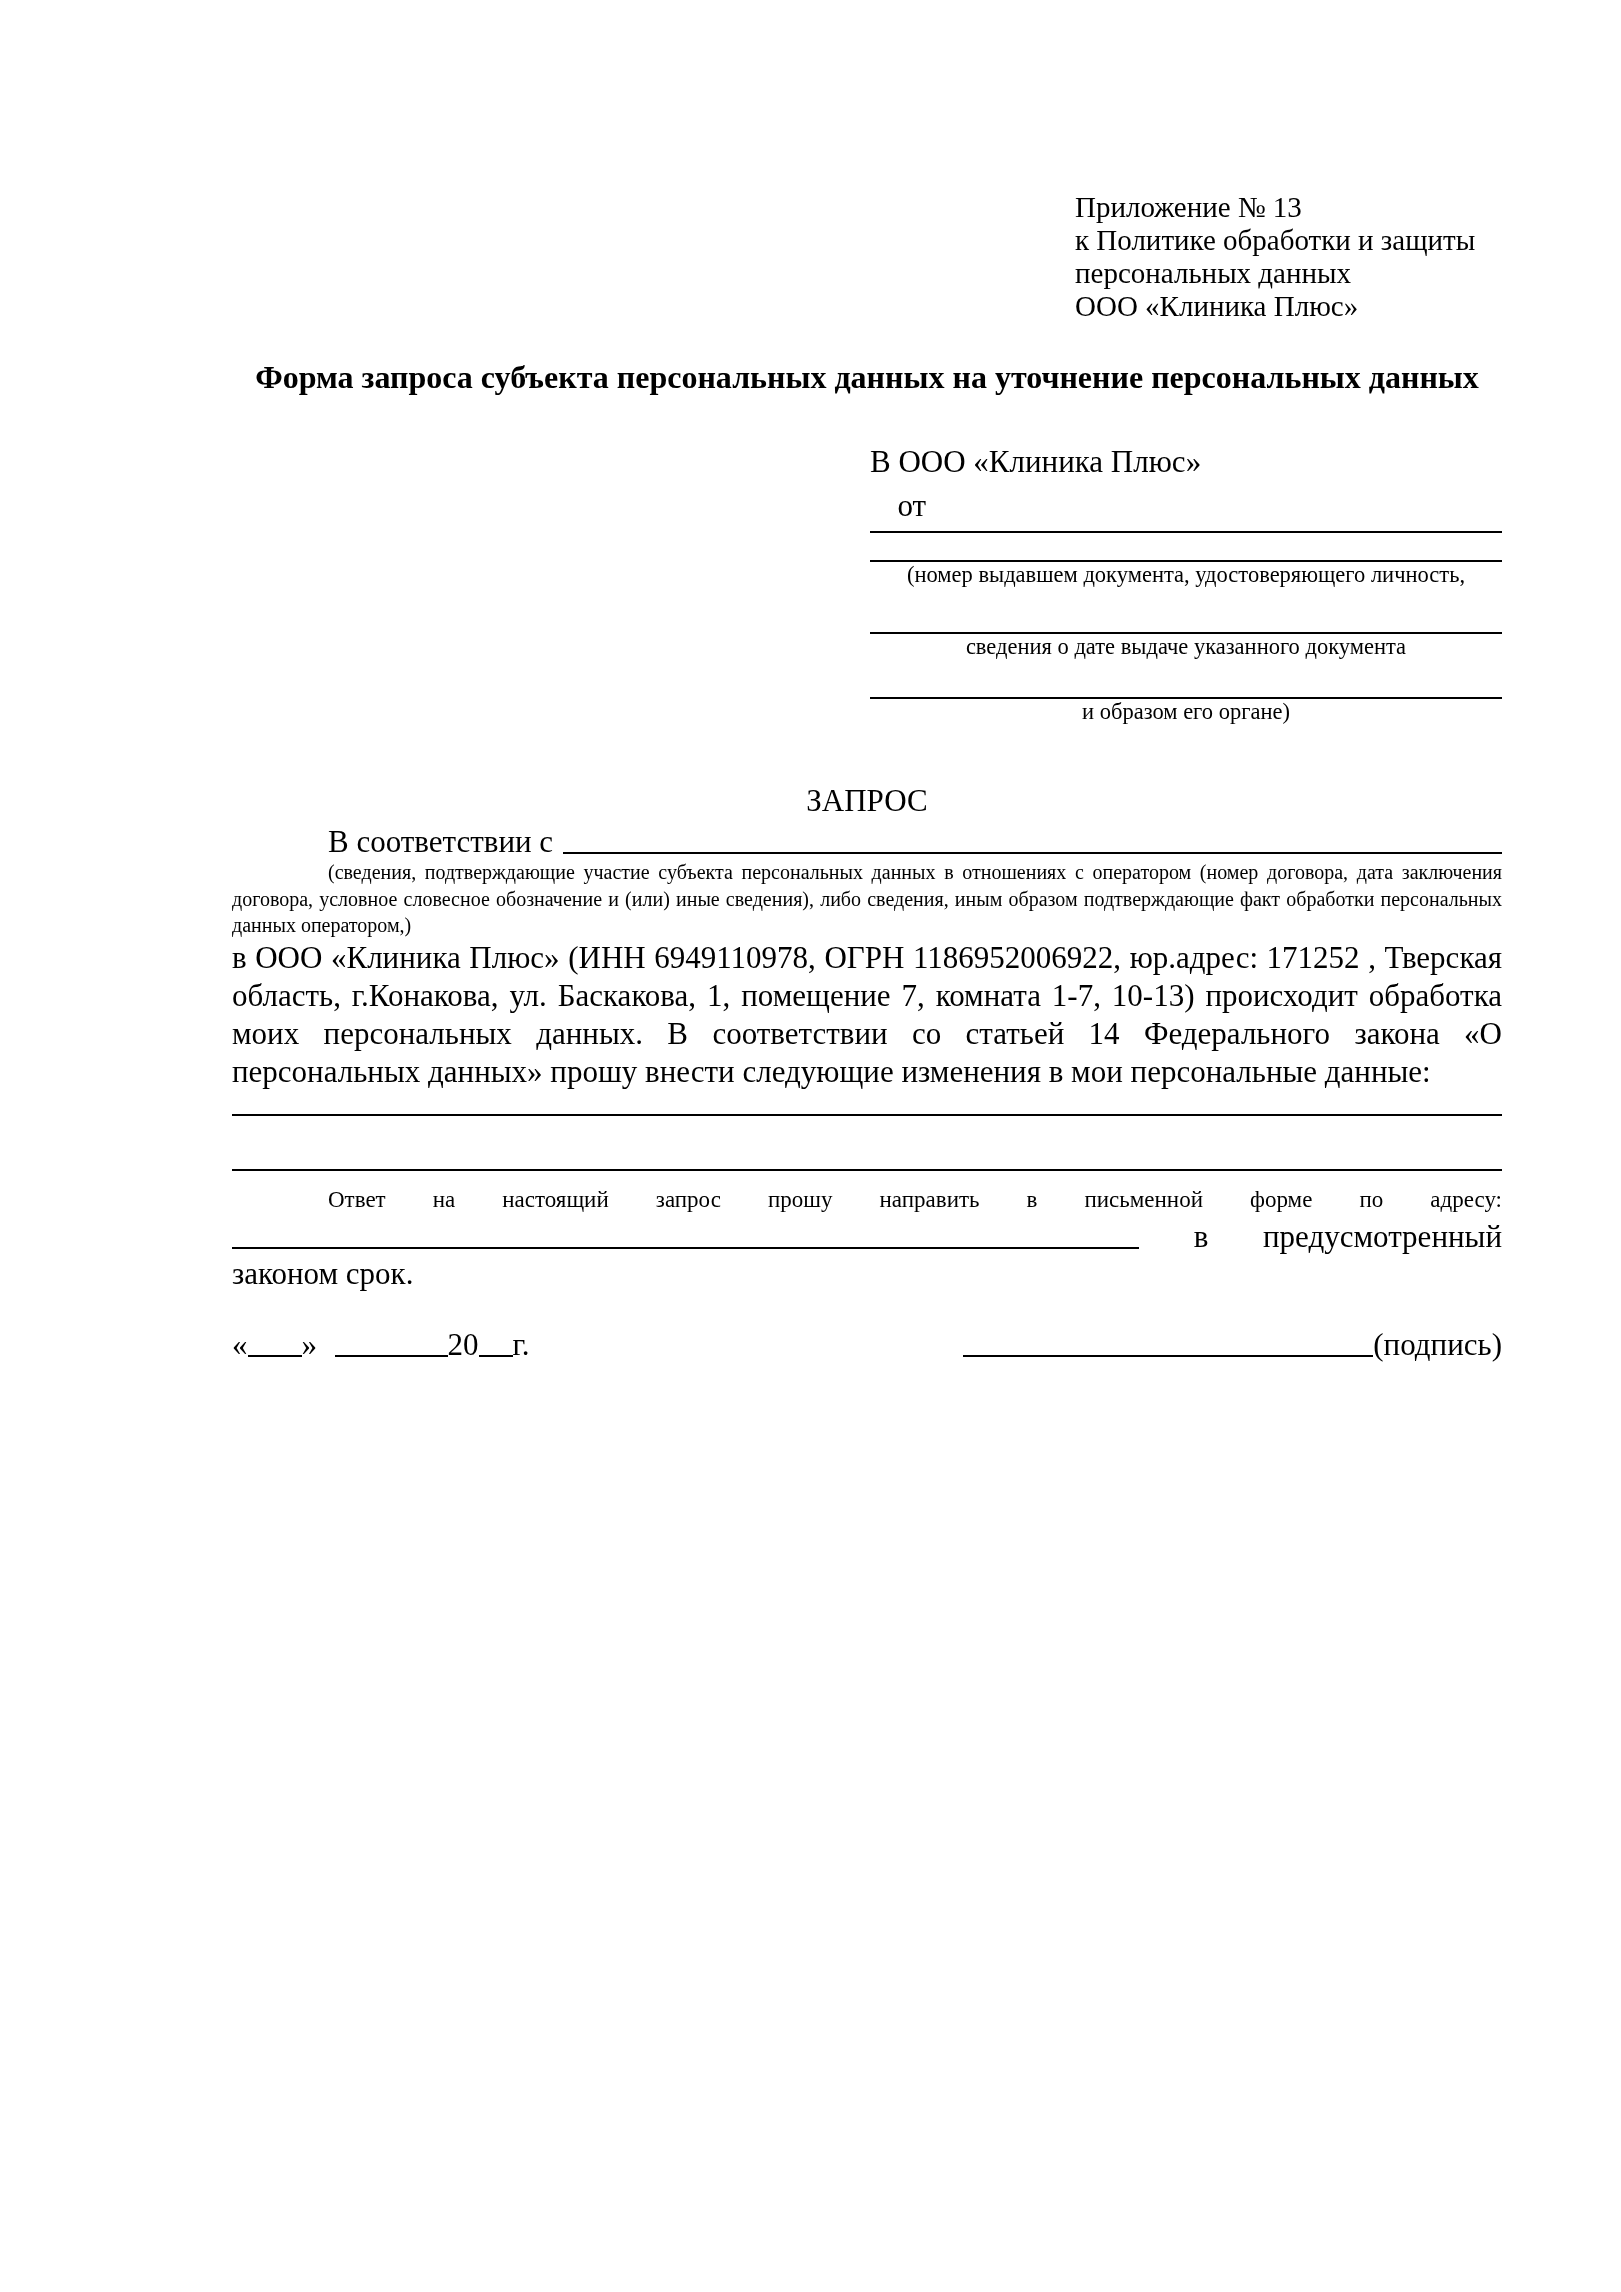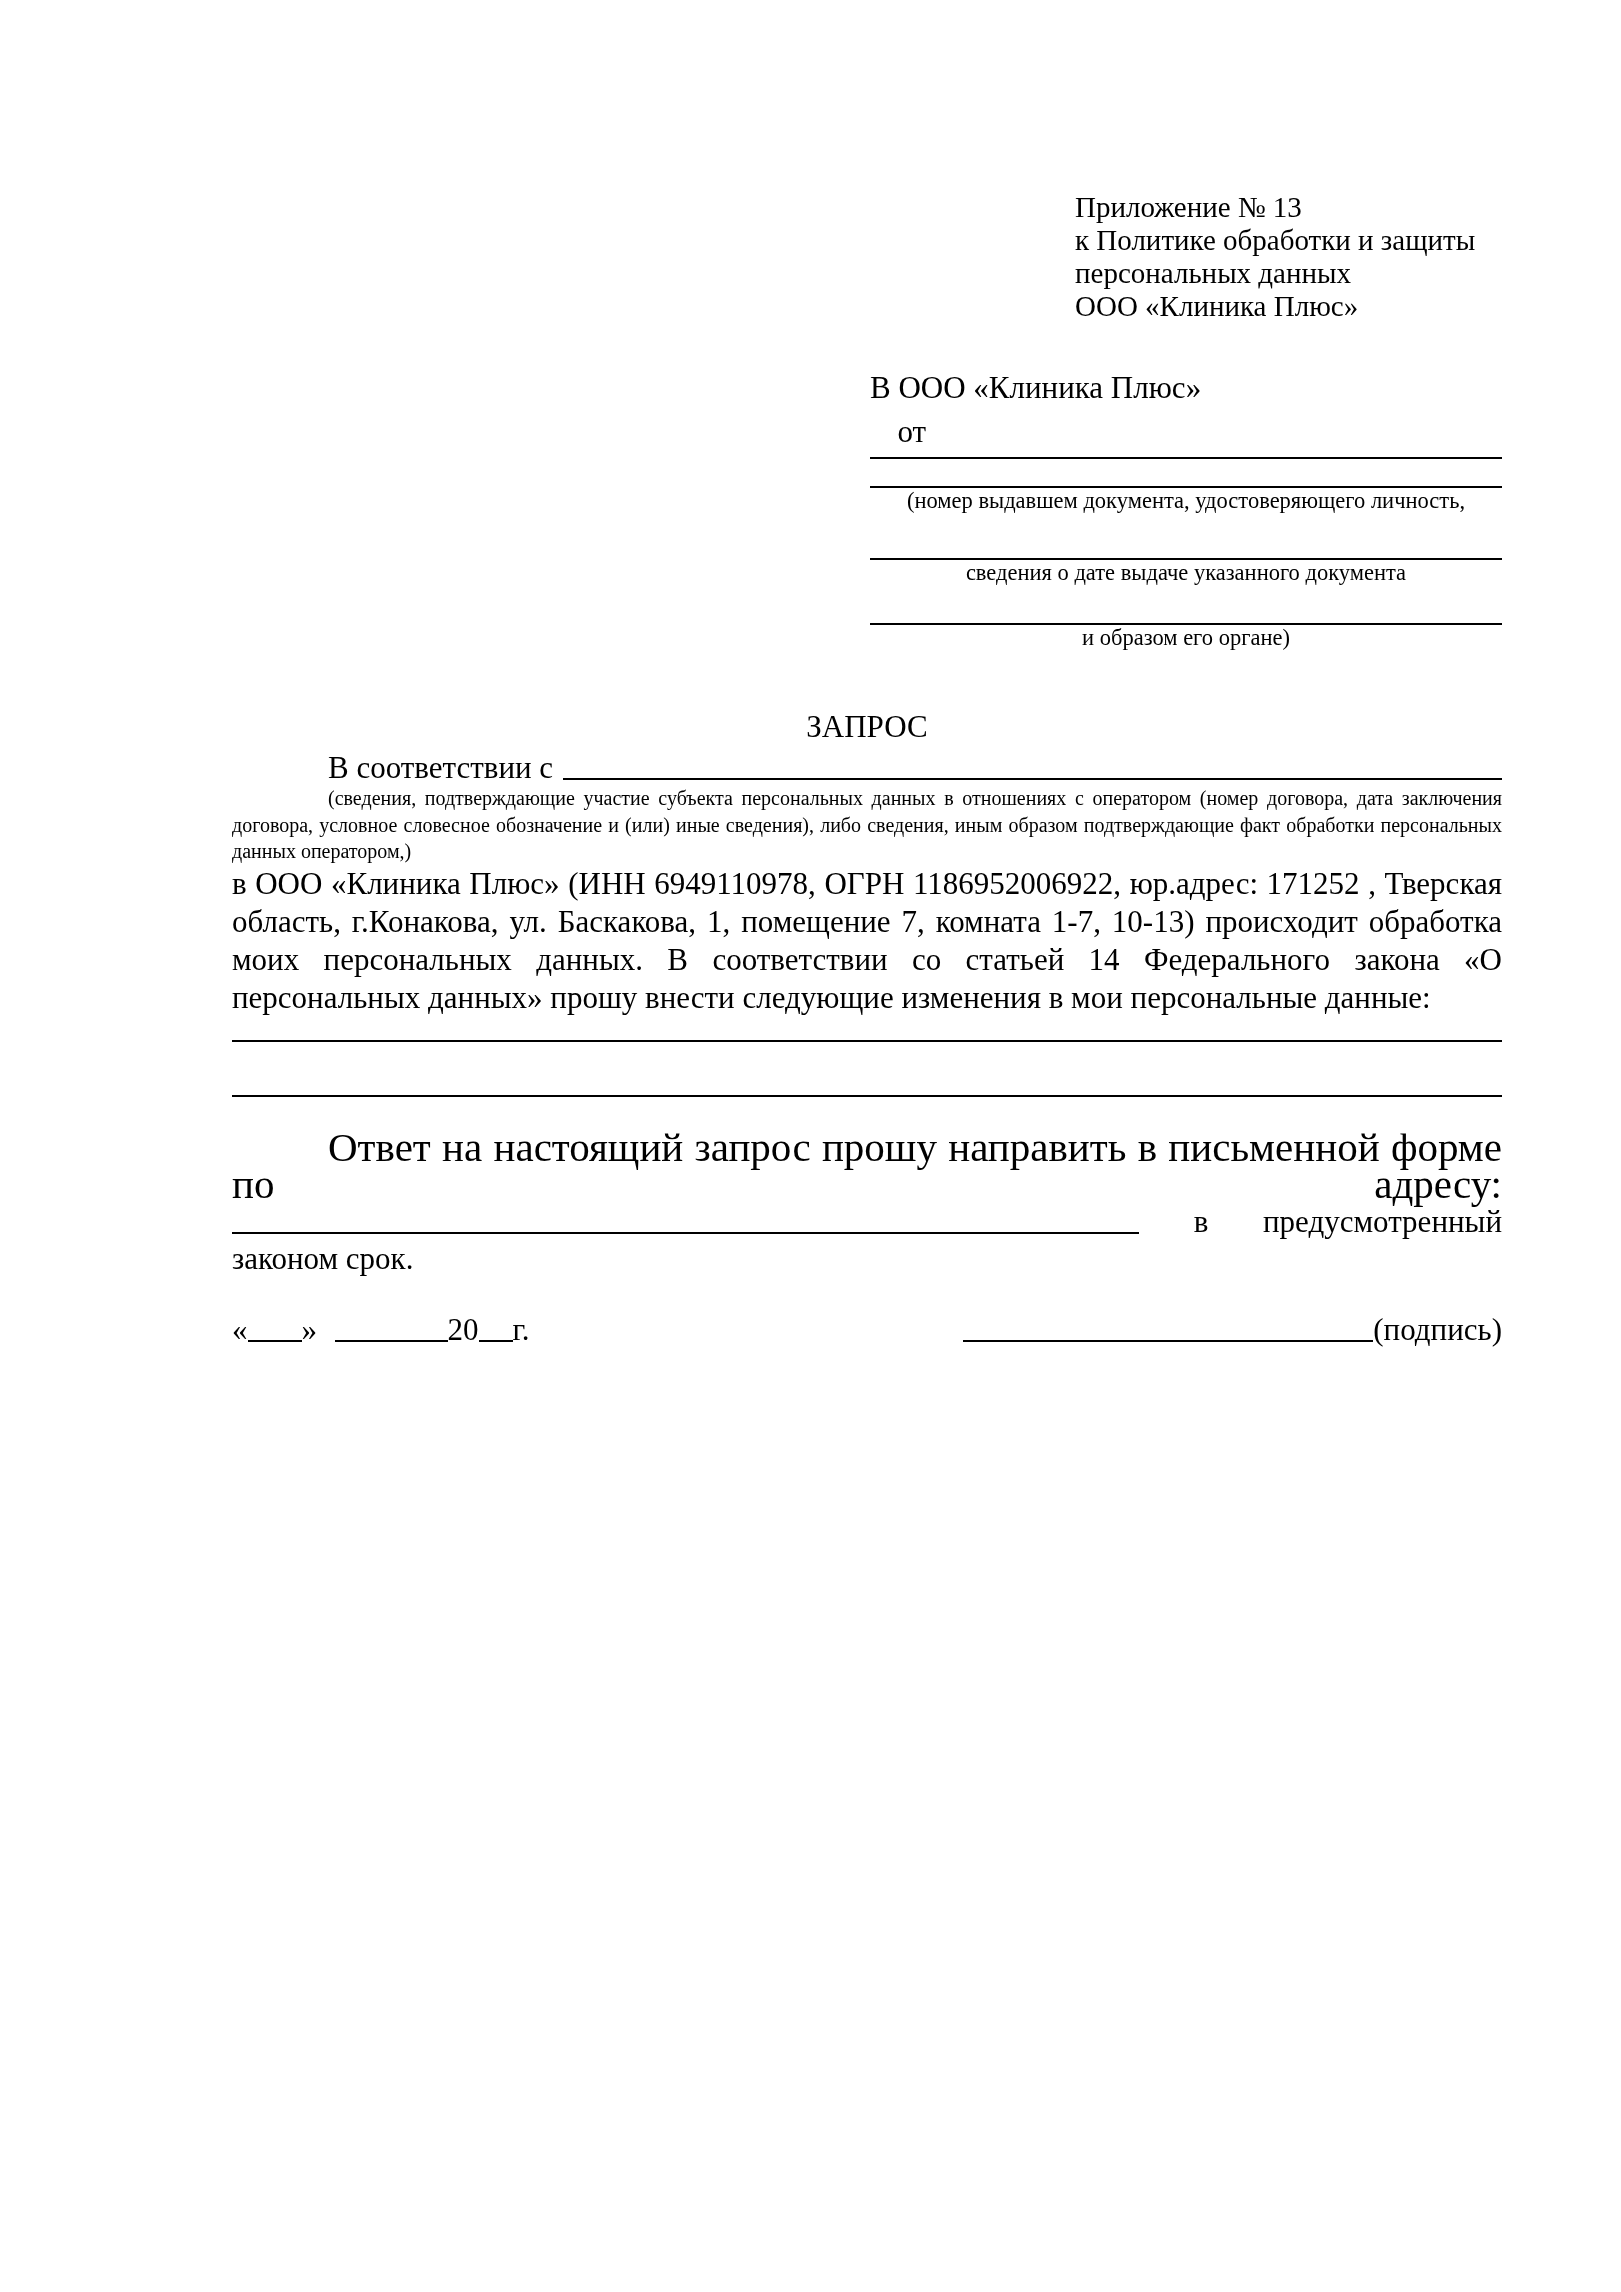--- a/index.html
+++ b/index.html
@@ -30,21 +30,21 @@
   .intro-row { margin-top:5.9px; display:flex; align-items:flex-end; font-size:31px; line-height:35px; padding-left:96px; }
   .intro-row .fill { flex:1; border-bottom:2px solid #000; margin:0 0 4.9px 9.8px; }
 
   .footnote { font-size:20px; line-height:26.5px; text-align:justify; text-indent:96px; }
 
   .body-par { font-size:31px; line-height:38px; text-align:justify; }
 
   .blank1 { margin-top:23.5px; border-top:2px solid #000; height:0; }
   .blank2 { margin-top:53px; border-top:2.9px solid #000; height:0; }
 
-  .reply1 { margin-top:32px; font-size:41px; line-height:37px; text-align:justify; text-align-last:justify; text-indent:96px; }
+  .reply1 { margin-top:10px; font-size:23px; line-height:37px; text-align:justify; text-align-last:justify; text-indent:96px; }
   .reply2 { display:flex; justify-content:space-between; align-items:flex-end; font-size:31px; line-height:37px; }
   .reply2 .addr-fill { width:907px; border-bottom:2px solid #000; margin-bottom:5.9px; }
   .reply3 { font-size:31px; line-height:37px; }
 
   .sig-row { margin-top:35px; display:flex; justify-content:space-between; align-items:flex-start; font-size:31px; line-height:35px; }
   .u { display:inline-block; height:2px; background:#000; position:relative; top:2px; }
   .u-day   { width:54px; }
   .u-month { width:113px; margin-left:17.6px; }
   .u-year  { width:34px; }
   .u-sign  { width:410px; }
@@ -54,20 +54,21 @@
 
 <div class="page">
 
   <div class="appendix">
     <div>Приложение № 13</div>
     <div>к Политике обработки и защиты</div>
     <div>персональных данных</div>
     <div>ООО «Клиника Плюс»</div>
   </div>
 
+  <div class="form-title">Форма запроса субъекта персональных данных на уточнение персональных данных</div>
 
   <div class="addr-block">
     <div>В ООО «Клиника Плюс»</div>
     <div class="addr-from">от</div>
 
     <div class="field-line f1"></div>
 
     <div class="field-line f2"></div>
     <div class="cap cap-sm">(номер выдавшем документа, удостоверяющего личность,</div>
 

